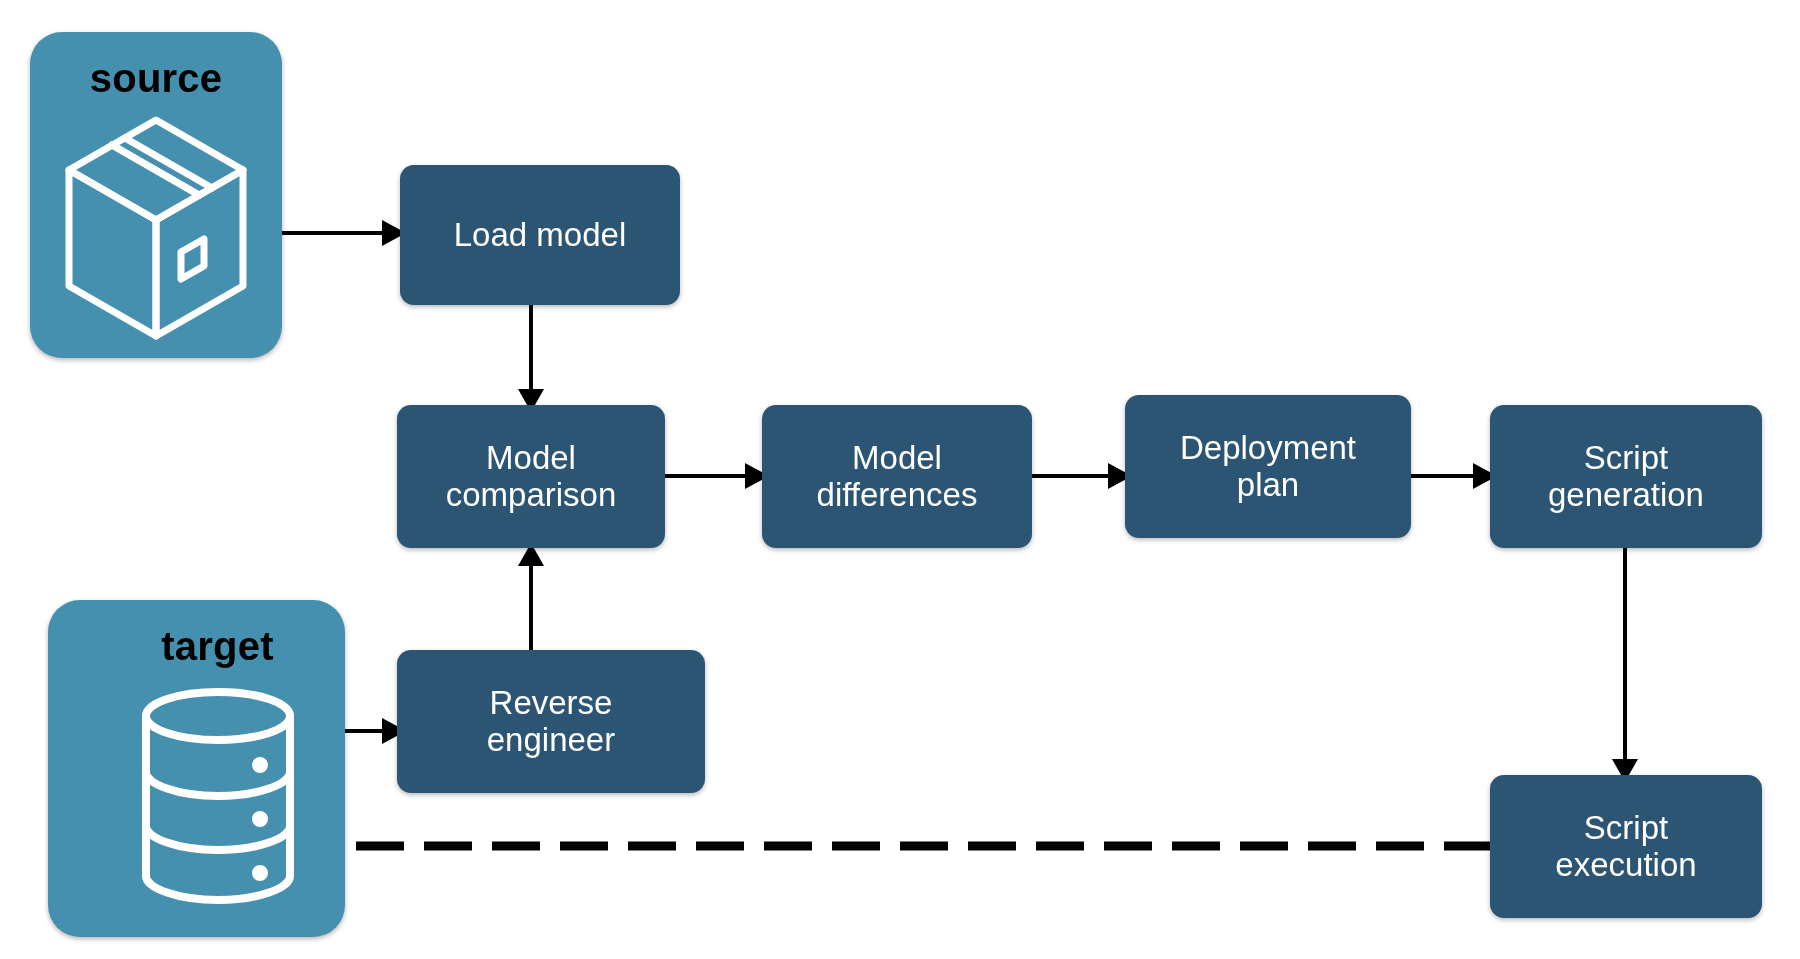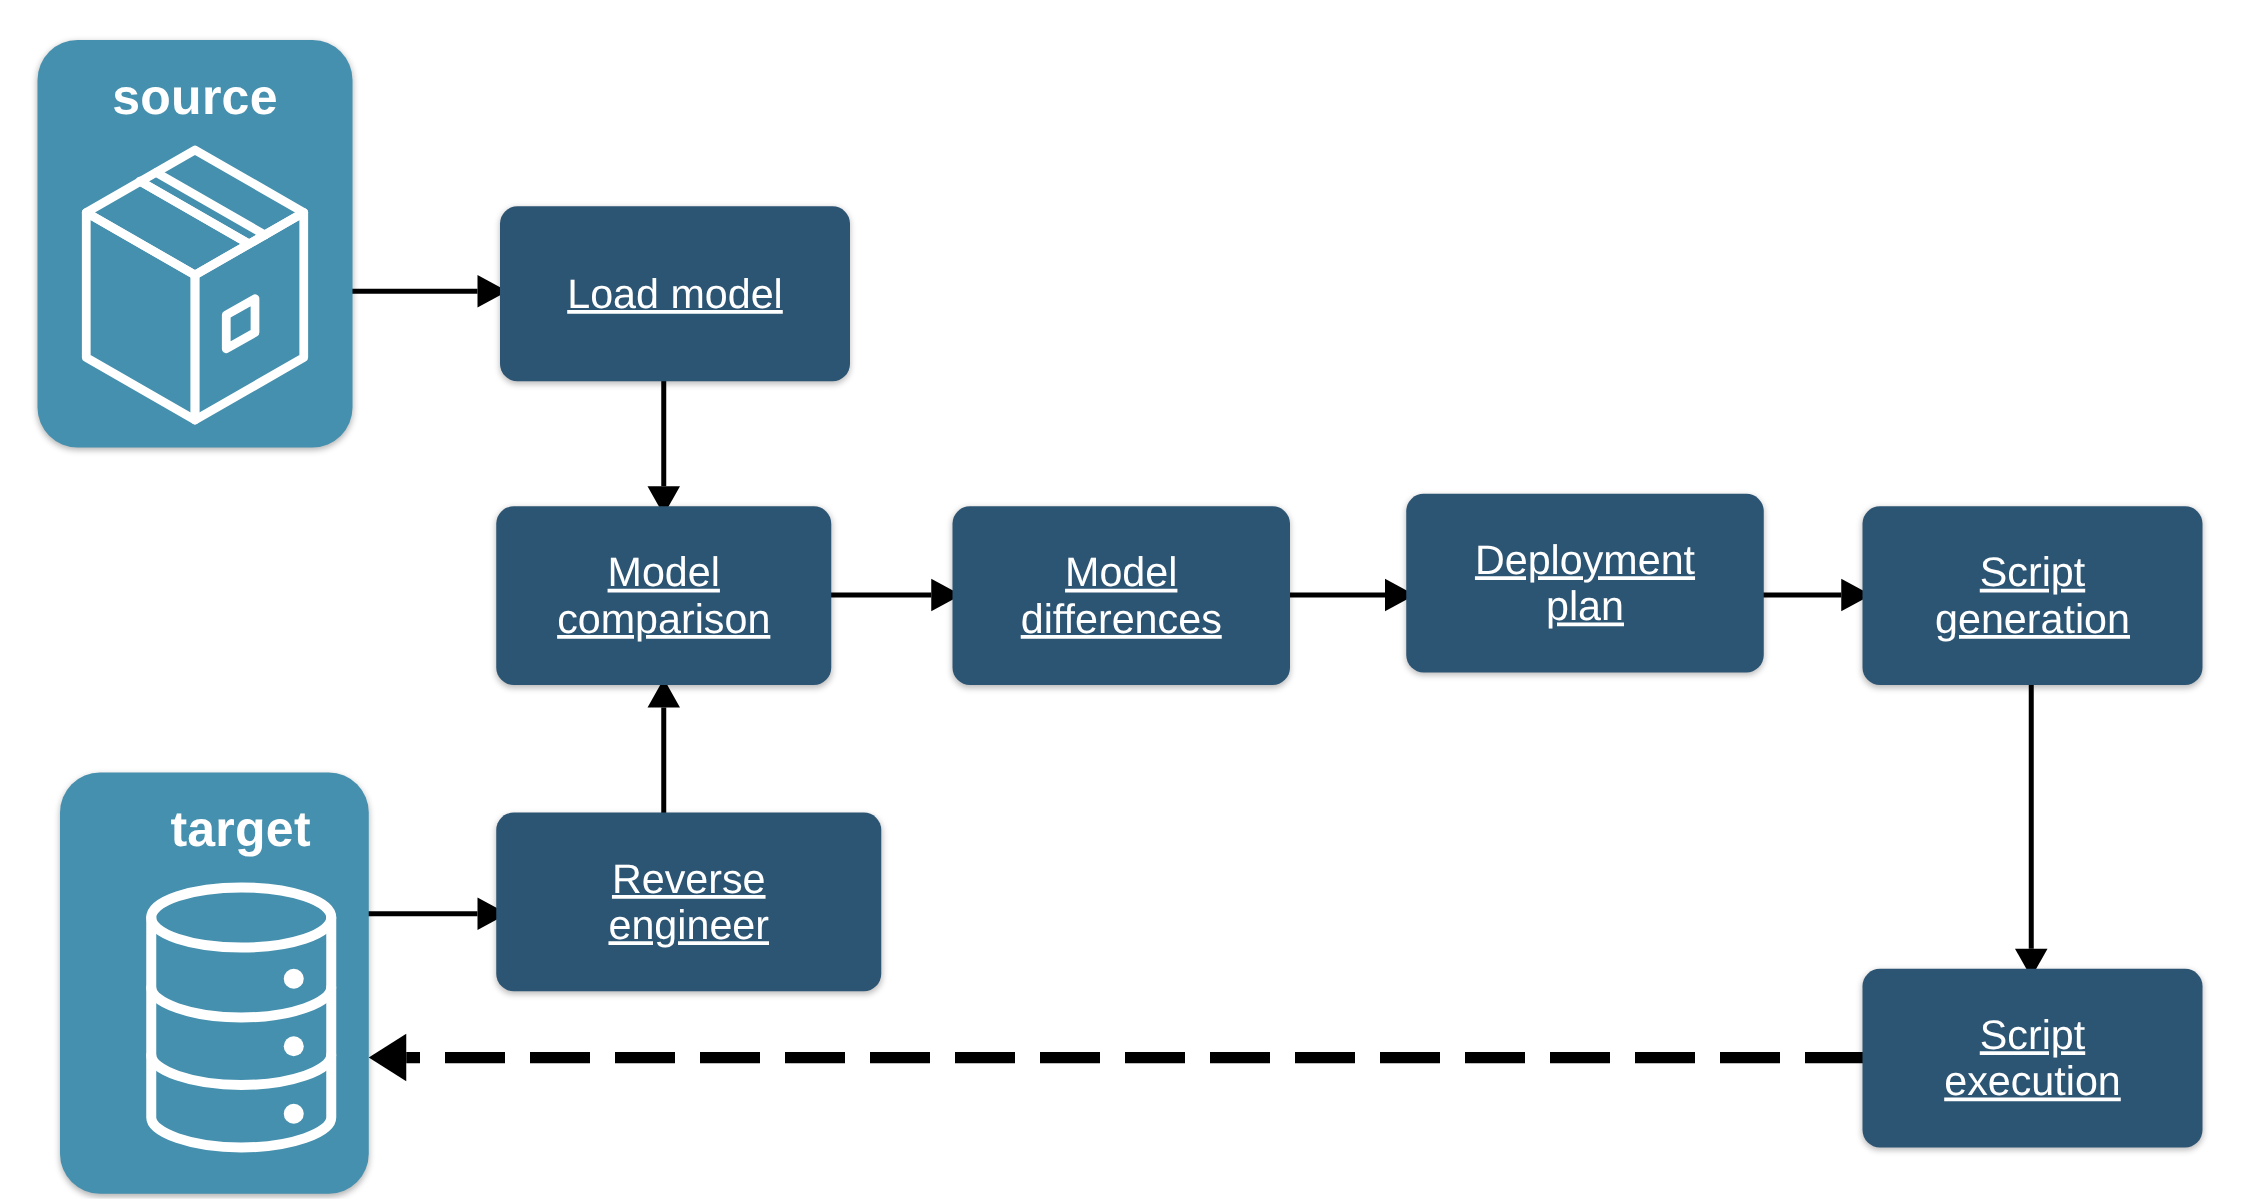--- a/index.html
+++ b/index.html
@@ -24,21 +24,21 @@
     position: absolute;
     background: #4590AE;
     border-radius: 32px;
     box-shadow: 0 2px 5px rgba(0,0,0,0.30);
     display: flex;
     flex-direction: column;
     align-items: center;
     box-sizing: border-box;
   }
   .endpoint-label {
-    color: #ffffff;
+    color: #000000;
     font-weight: bold;
     font-size: 40px;
     letter-spacing: 0.2px;
     line-height: 1;
     text-align: center;
     white-space: nowrap;
   }
   .endpoint-icon {
     display: block;
   }
@@ -51,21 +51,20 @@
     color: #ffffff;
     font-size: 33px;
     line-height: 1.12;
     display: flex;
     align-items: center;
     justify-content: center;
     text-align: center;
     box-sizing: border-box;
     padding: 4px 10px;
     white-space: pre-line;
-    text-decoration: underline;
   }
   
   .connector {
     position: absolute;
     pointer-events: none;
   }
   .conn-line {
     stroke: #000000;
     stroke-width: 4;
     fill: none;
@@ -147,21 +146,21 @@
         <line x1="51" y1="33" x2="138" y2="83"></line>
         <line x1="138" y1="83" x2="138" y2="83"></line>
         <polyline points="51,33 138,83"></polyline>
         <polyline points="64,26 151,76"></polyline>
 
         <polygon points="120,140 143,127 143,154 120,167"></polygon>
       </g>
     </svg>
   </div>
 
-  <div class="endpoint" style="left:48px; top:618px; width:247px; height:337px; padding-top:26px;padding-left:42px;">
+  <div class="endpoint" style="left:48px; top:600px; width:297px; height:337px; padding-top:26px;padding-left:42px;">
     <div class="endpoint-label">target</div>
     <svg class="endpoint-icon" width="160" height="228" viewBox="0 0 160 228" style="margin-top:16px;">
       <g fill="none" stroke="#ffffff" stroke-width="8" stroke-linejoin="round" stroke-linecap="round">
 
         <path d="M8,34 L8,194 C8,206 40,218 80,218 C120,218 152,206 152,194 L152,34"></path>
 
         <ellipse cx="80" cy="34" rx="72" ry="24"></ellipse>
 
         <path d="M8,90 C8,102 40,114 80,114 C120,114 152,102 152,90"></path>
 

